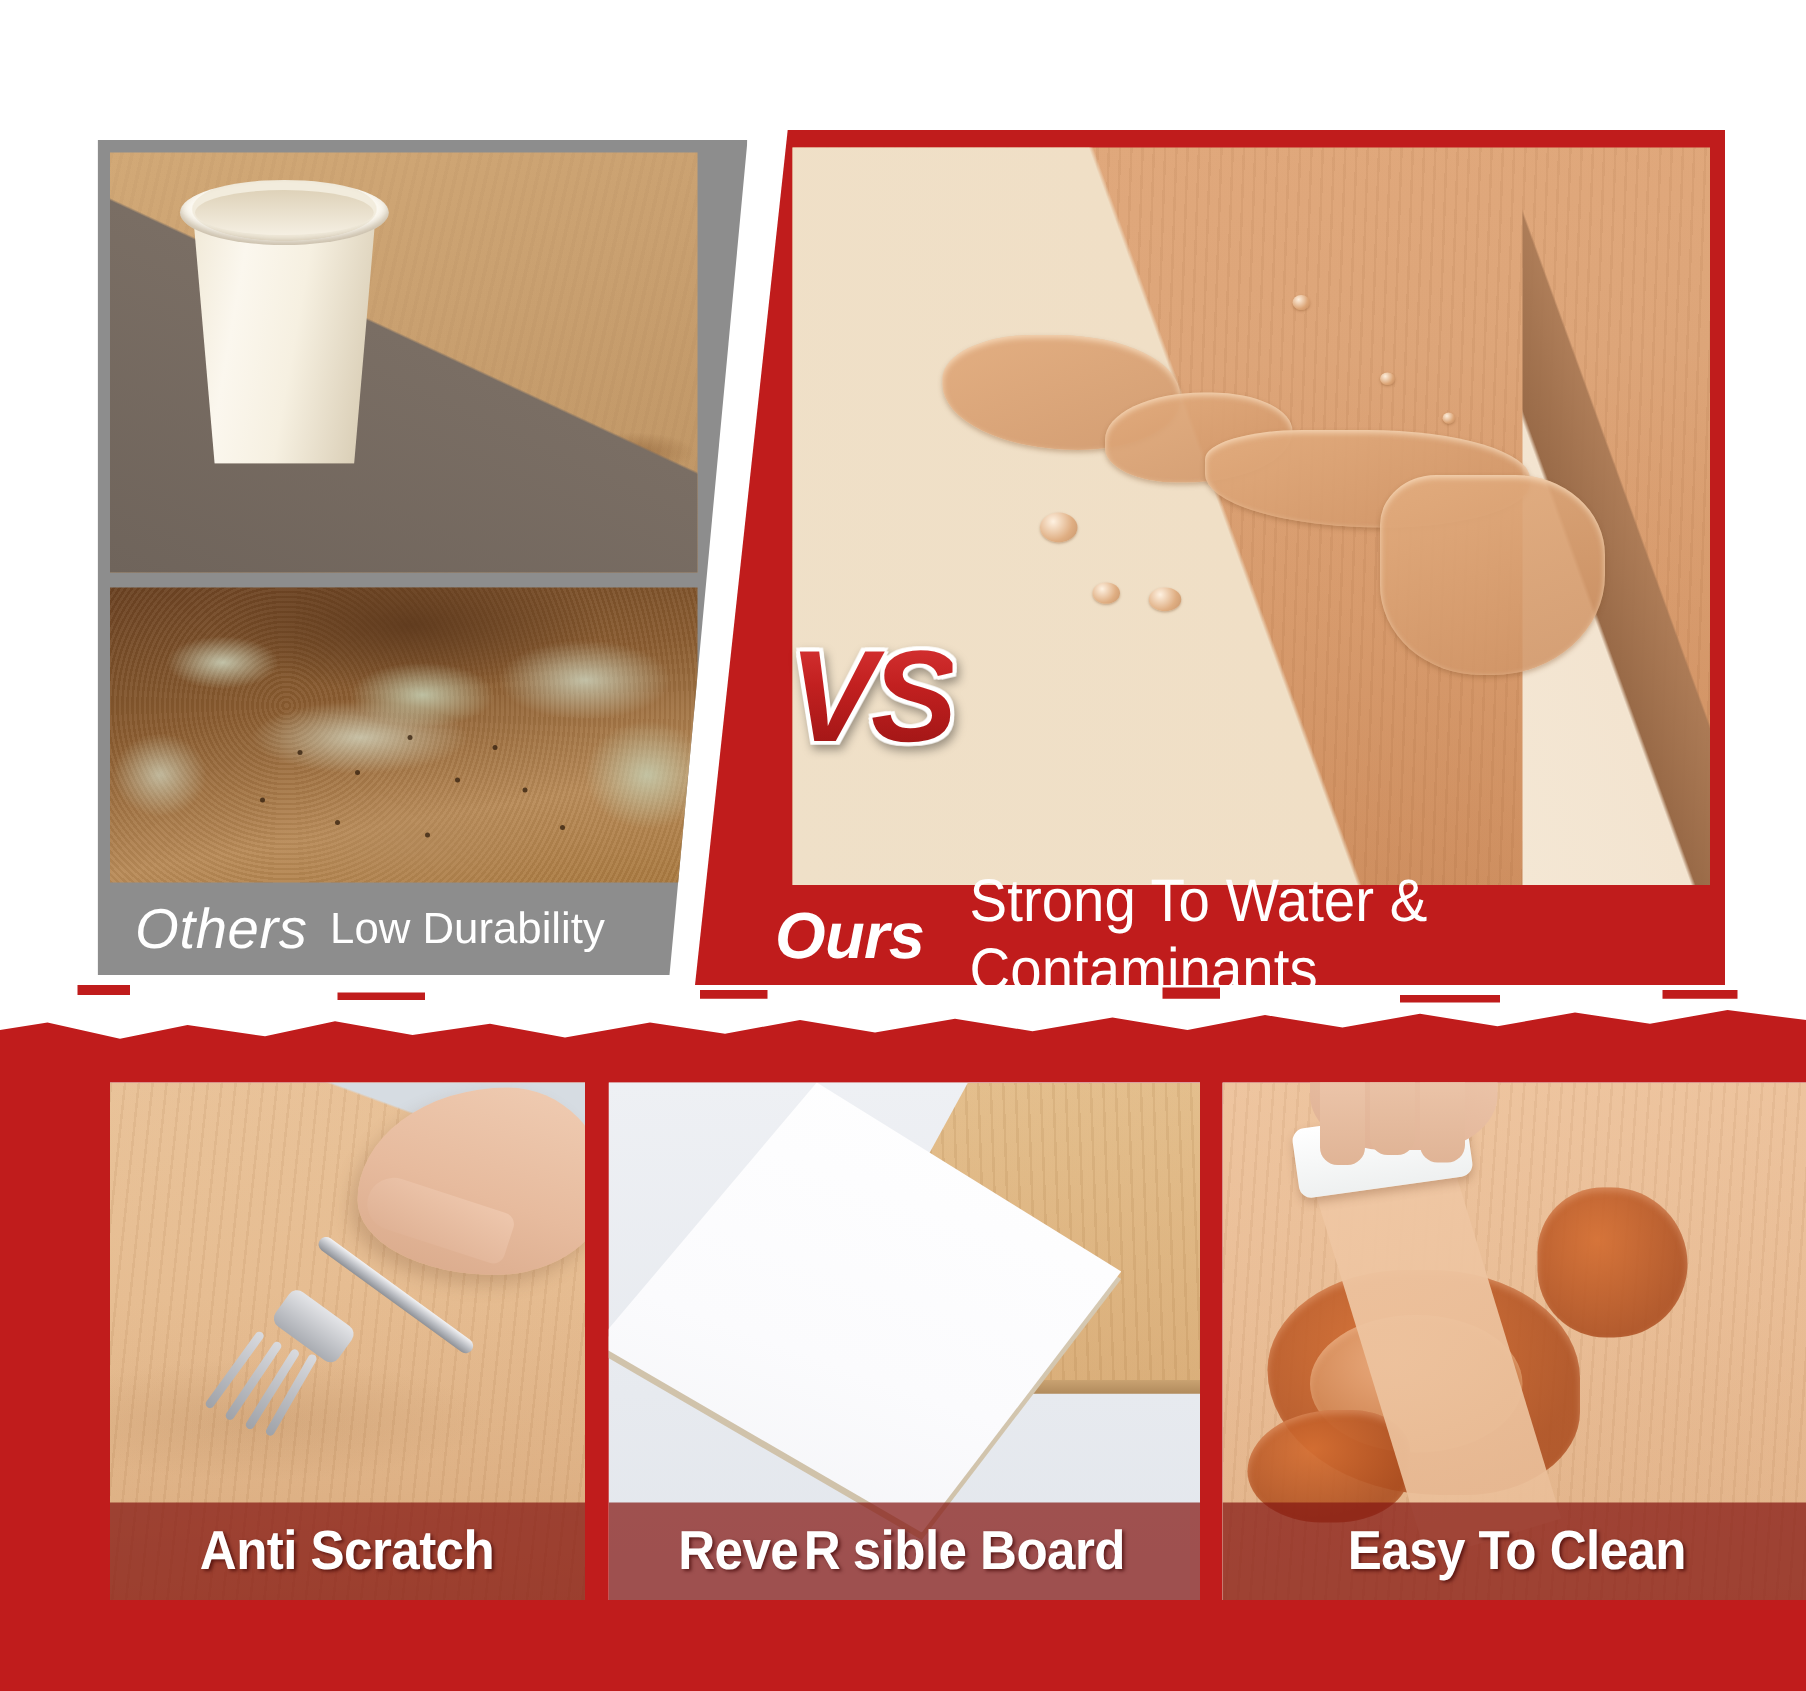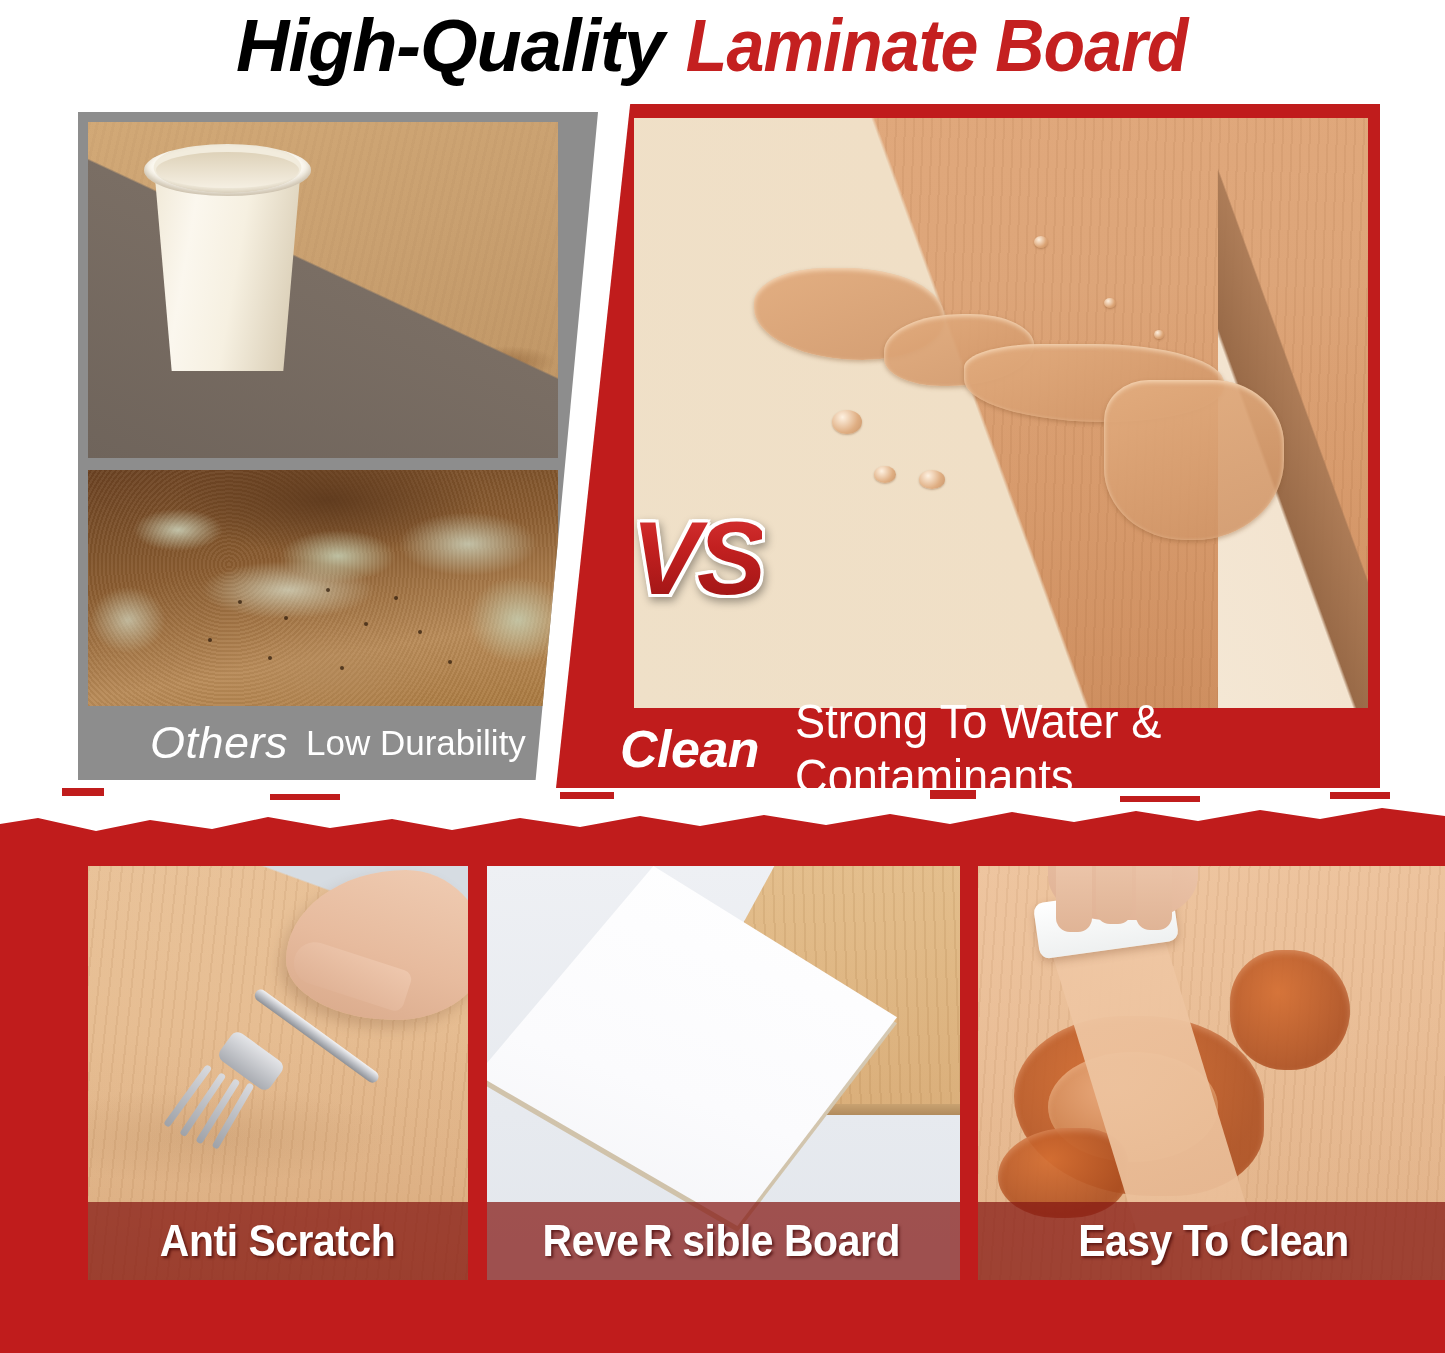--- a/index.html
+++ b/index.html
@@ -85,21 +85,21 @@
       radial-gradient(ellipse 52px 46px at 40px 150px, rgba(210,216,194,.7), rgba(210,216,194,0) 72%),
       radial-gradient(ellipse 150px 64px at 240px 205px, rgba(180,140,95,.45), rgba(180,140,95,0) 75%),
       radial-gradient(ellipse 200px 70px at 240px 30px, rgba(92,56,28,.85), rgba(92,56,28,0) 78%),
       repeating-radial-gradient(circle at 30% 40%, rgba(255,255,255,.05) 0 2px, rgba(0,0,0,.04) 2px 4px),
       linear-gradient(170deg,#6b4222 0%,#8a5c30 38%,#b98b58 72%,#a9793f 100%);
   }
   .mold-speck{position:absolute;width:4px;height:4px;border-radius:50%;background:rgba(50,30,12,.75);}
 
   .others-bar{
     position:absolute;left:0;bottom:0;width:100%;height:74px;
-    display:flex;align-items:center;padding-left:42px;
+    display:flex;align-items:center;
   }
   .others-bar .big{
     color:#ffffff;font-style:italic;font-weight:normal;
     font-size:45px;margin-left:30px;letter-spacing:.5px;
   }
   .others-bar .small{
     color:#ffffff;font-size:35px;margin-left:18px;letter-spacing:0px;
   }
 
   
@@ -290,23 +290,20 @@
     position:absolute;top:-6px;width:36px;height:82px;
     background:linear-gradient(180deg,#eec8ad,#e0b496);
     border-radius:18px 18px 14px 14px;
   }
 </style>
 </head>
 <body>
 
 <div class="stage">
 
-  <div class="title">
-    <span class="blk">High-Quality </span><span class="red">Laminate Board</span>
-  </div>
 
   <div class="compare">
 
     <div class="others-wrap">
       <div class="others-inner">
 
         <div class="ph-img img-spill">
           <div class="cup"></div>
           <div class="cup-rim"></div>
           <div class="cup-inner"></div>
@@ -341,21 +338,21 @@
         <div class="liquid" style="left:330px;top:226px;width:260px;height:78px;border-radius:30% 50% 45% 55%;"></div>
         <div class="liquid" style="left:470px;top:262px;width:180px;height:160px;border-radius:25% 40% 50% 45%;"></div>
         <div class="drop" style="left:198px;top:292px;width:30px;height:24px;"></div>
         <div class="drop" style="left:240px;top:348px;width:22px;height:17px;"></div>
         <div class="drop" style="left:285px;top:352px;width:26px;height:19px;"></div>
         <div class="drop" style="left:400px;top:118px;width:14px;height:12px;"></div>
         <div class="drop" style="left:470px;top:180px;width:12px;height:10px;"></div>
         <div class="drop" style="left:520px;top:212px;width:10px;height:9px;"></div>
       </div>
       <div class="ours-bar">
-        <div class="big">Clean</div>
+        <div class="big">Ours</div>
         <div class="small"><span>Strong To Water &amp; Contaminants</span></div>
       </div>
     </div>
 
     <div class="vs">VS</div>
 
   </div>
 
   <div class="brush"></div>
   <div class="brush-fleck" style="left:62px;top:788px;width:42px;height:8px;"></div>

